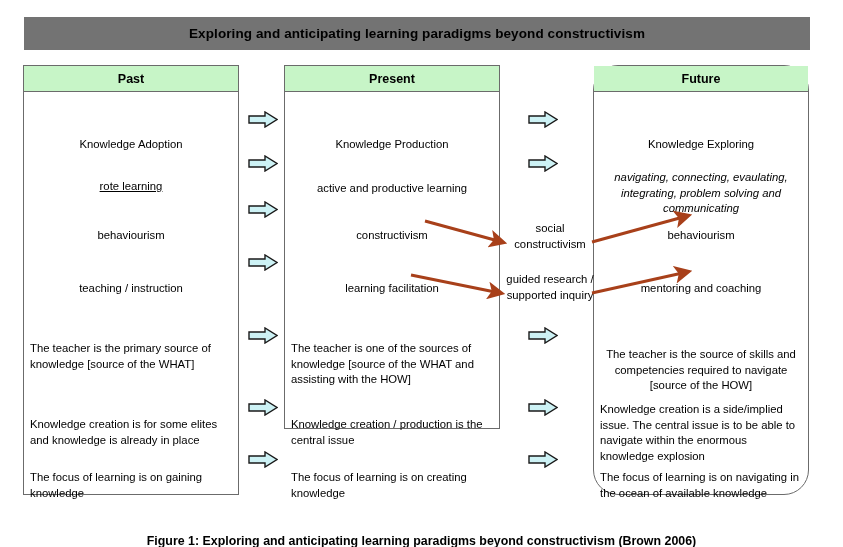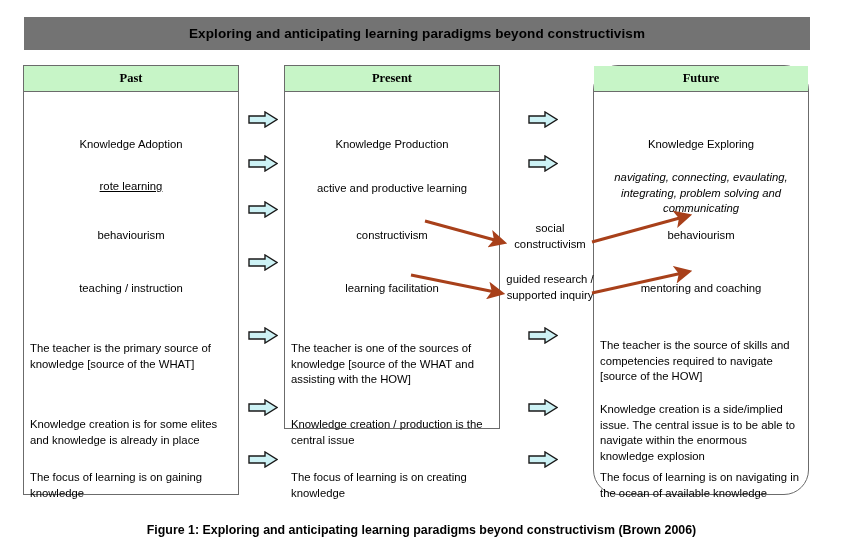--- a/index.html
+++ b/index.html
@@ -57,21 +57,20 @@
   .col-header {
     height: 26px;
     background: #c7f5c7;
     border-bottom: 1.5px solid #6b6b6b;
     display: flex;
     align-items: center;
     justify-content: center;
     font-size: 12.5px;
     font-weight: bold;
     box-sizing: border-box;
-    font-family: Liberation Serif, serif;
   }
 
   .col-body {
     position: relative;
     height: 402px;
   }
 
   
   .cell {
     position: absolute;
@@ -106,21 +105,21 @@
     text-align: center;
     font-size: 11.3px;
     line-height: 15.5px;
     width: 94px;
   }
 
   
   .caption {
     position: absolute;
     left: 0;
-    top: 523px;
+    top: 534px;
     width: 843px;
     text-align: center;
     font-size: 12.4px;
     font-weight: bold;
   }
 </style>
 </head>
 <body>
 
 <div id="page">
@@ -155,21 +154,21 @@
     </div>
   </div>
 
   <div class="column col-future">
     <div class="col-header">Future</div>
     <div class="col-body">
       <div class="cell center" style="top:45px;">Knowledge Exploring</div>
       <div class="cell center" style="top:78px;font-style:italic;">navigating, connecting, evaulating, integrating, problem solving and communicating</div>
       <div class="cell center" style="top:136px;">behaviourism</div>
       <div class="cell center" style="top:189px;">mentoring and coaching</div>
-      <div class="cell left" style="top:246px;">The teacher is the source of skills and competencies required to navigate [source of the HOW]</div>
+      <div class="cell left" style="top:255px;text-align:center;">The teacher is the source of skills and competencies required to navigate [source of the HOW]</div>
       <div class="cell left" style="top:310px;">Knowledge creation is a side/implied issue.  The central issue is to be able to navigate within the enormous knowledge explosion</div>
       <div class="cell left" style="top:378px;">The focus of learning is on navigating in the ocean of available knowledge</div>
     </div>
   </div>
 
   <div class="mid-label" style="left:503px; top:221px;">social constructivism</div>
   <div class="mid-label" style="left:503px; top:272px;">guided research / supported inquiry</div>
 
   <div class="block-arrow" style="left:248px; top:111px;">
     <svg width="30" height="17" viewBox="0 0 30 17">

